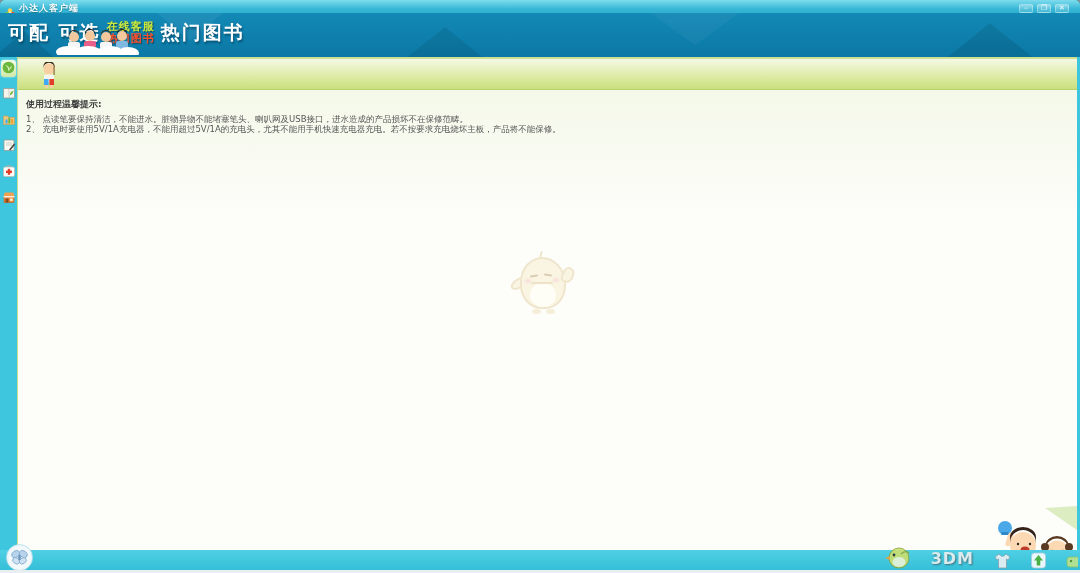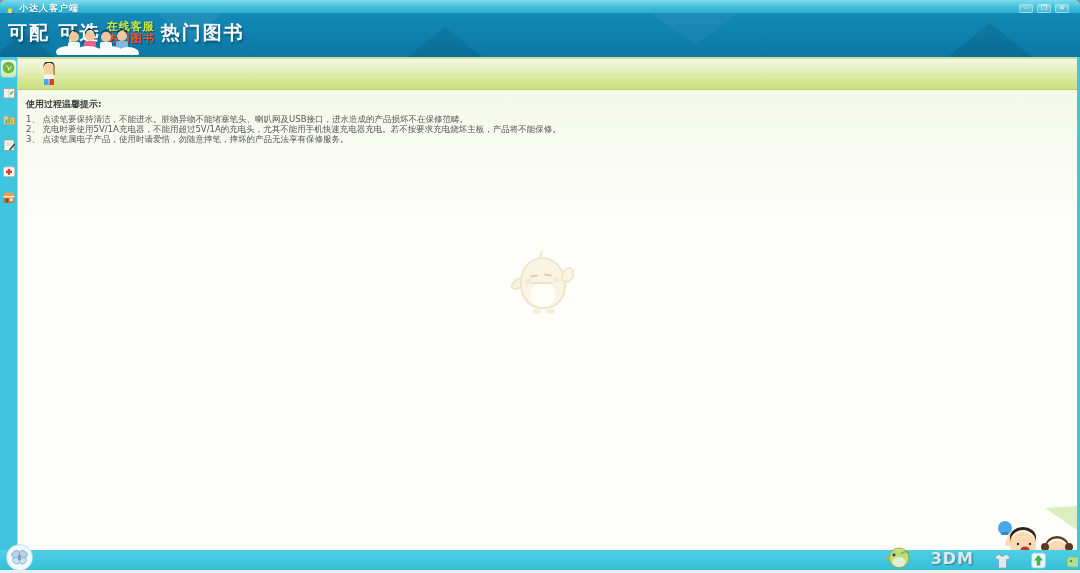--- a/index.html
+++ b/index.html
@@ -203,21 +203,20 @@
             <rect x="12" y="23" width="3" height="3" fill="#f8cfa0"></rect>
             <rect x="15.5" y="3" width="1.2" height="10" fill="#8a6a3a"></rect>
           </svg>
         </div>
       </div>
 
       <div class="tips">
         <div class="tips-title">使用过程温馨提示:</div>
         <div class="tip-line">1、 点读笔要保持清洁，不能进水。脏物异物不能堵塞笔头、喇叭网及USB接口，进水造成的产品损坏不在保修范畴。</div>
         <div class="tip-line">2、 充电时要使用5V/1A充电器，不能用超过5V/1A的充电头，尤其不能用手机快速充电器充电。若不按要求充电烧坏主板，产品将不能保修。</div>
-        <div class="tip-line">3、 点读笔属电子产品，使用时请爱惜，勿随意摔笔，摔坏的产品无法享有保修服务。</div>
       </div>
 
       <div class="chick">
         <div class="wingL"></div>
         <div class="bodyc"></div>
         <div class="belly"></div>
         <div class="wingR"></div>
         <div class="sprout"></div>
         <div class="eyeL"></div>
           <div class="eyeR"></div>

